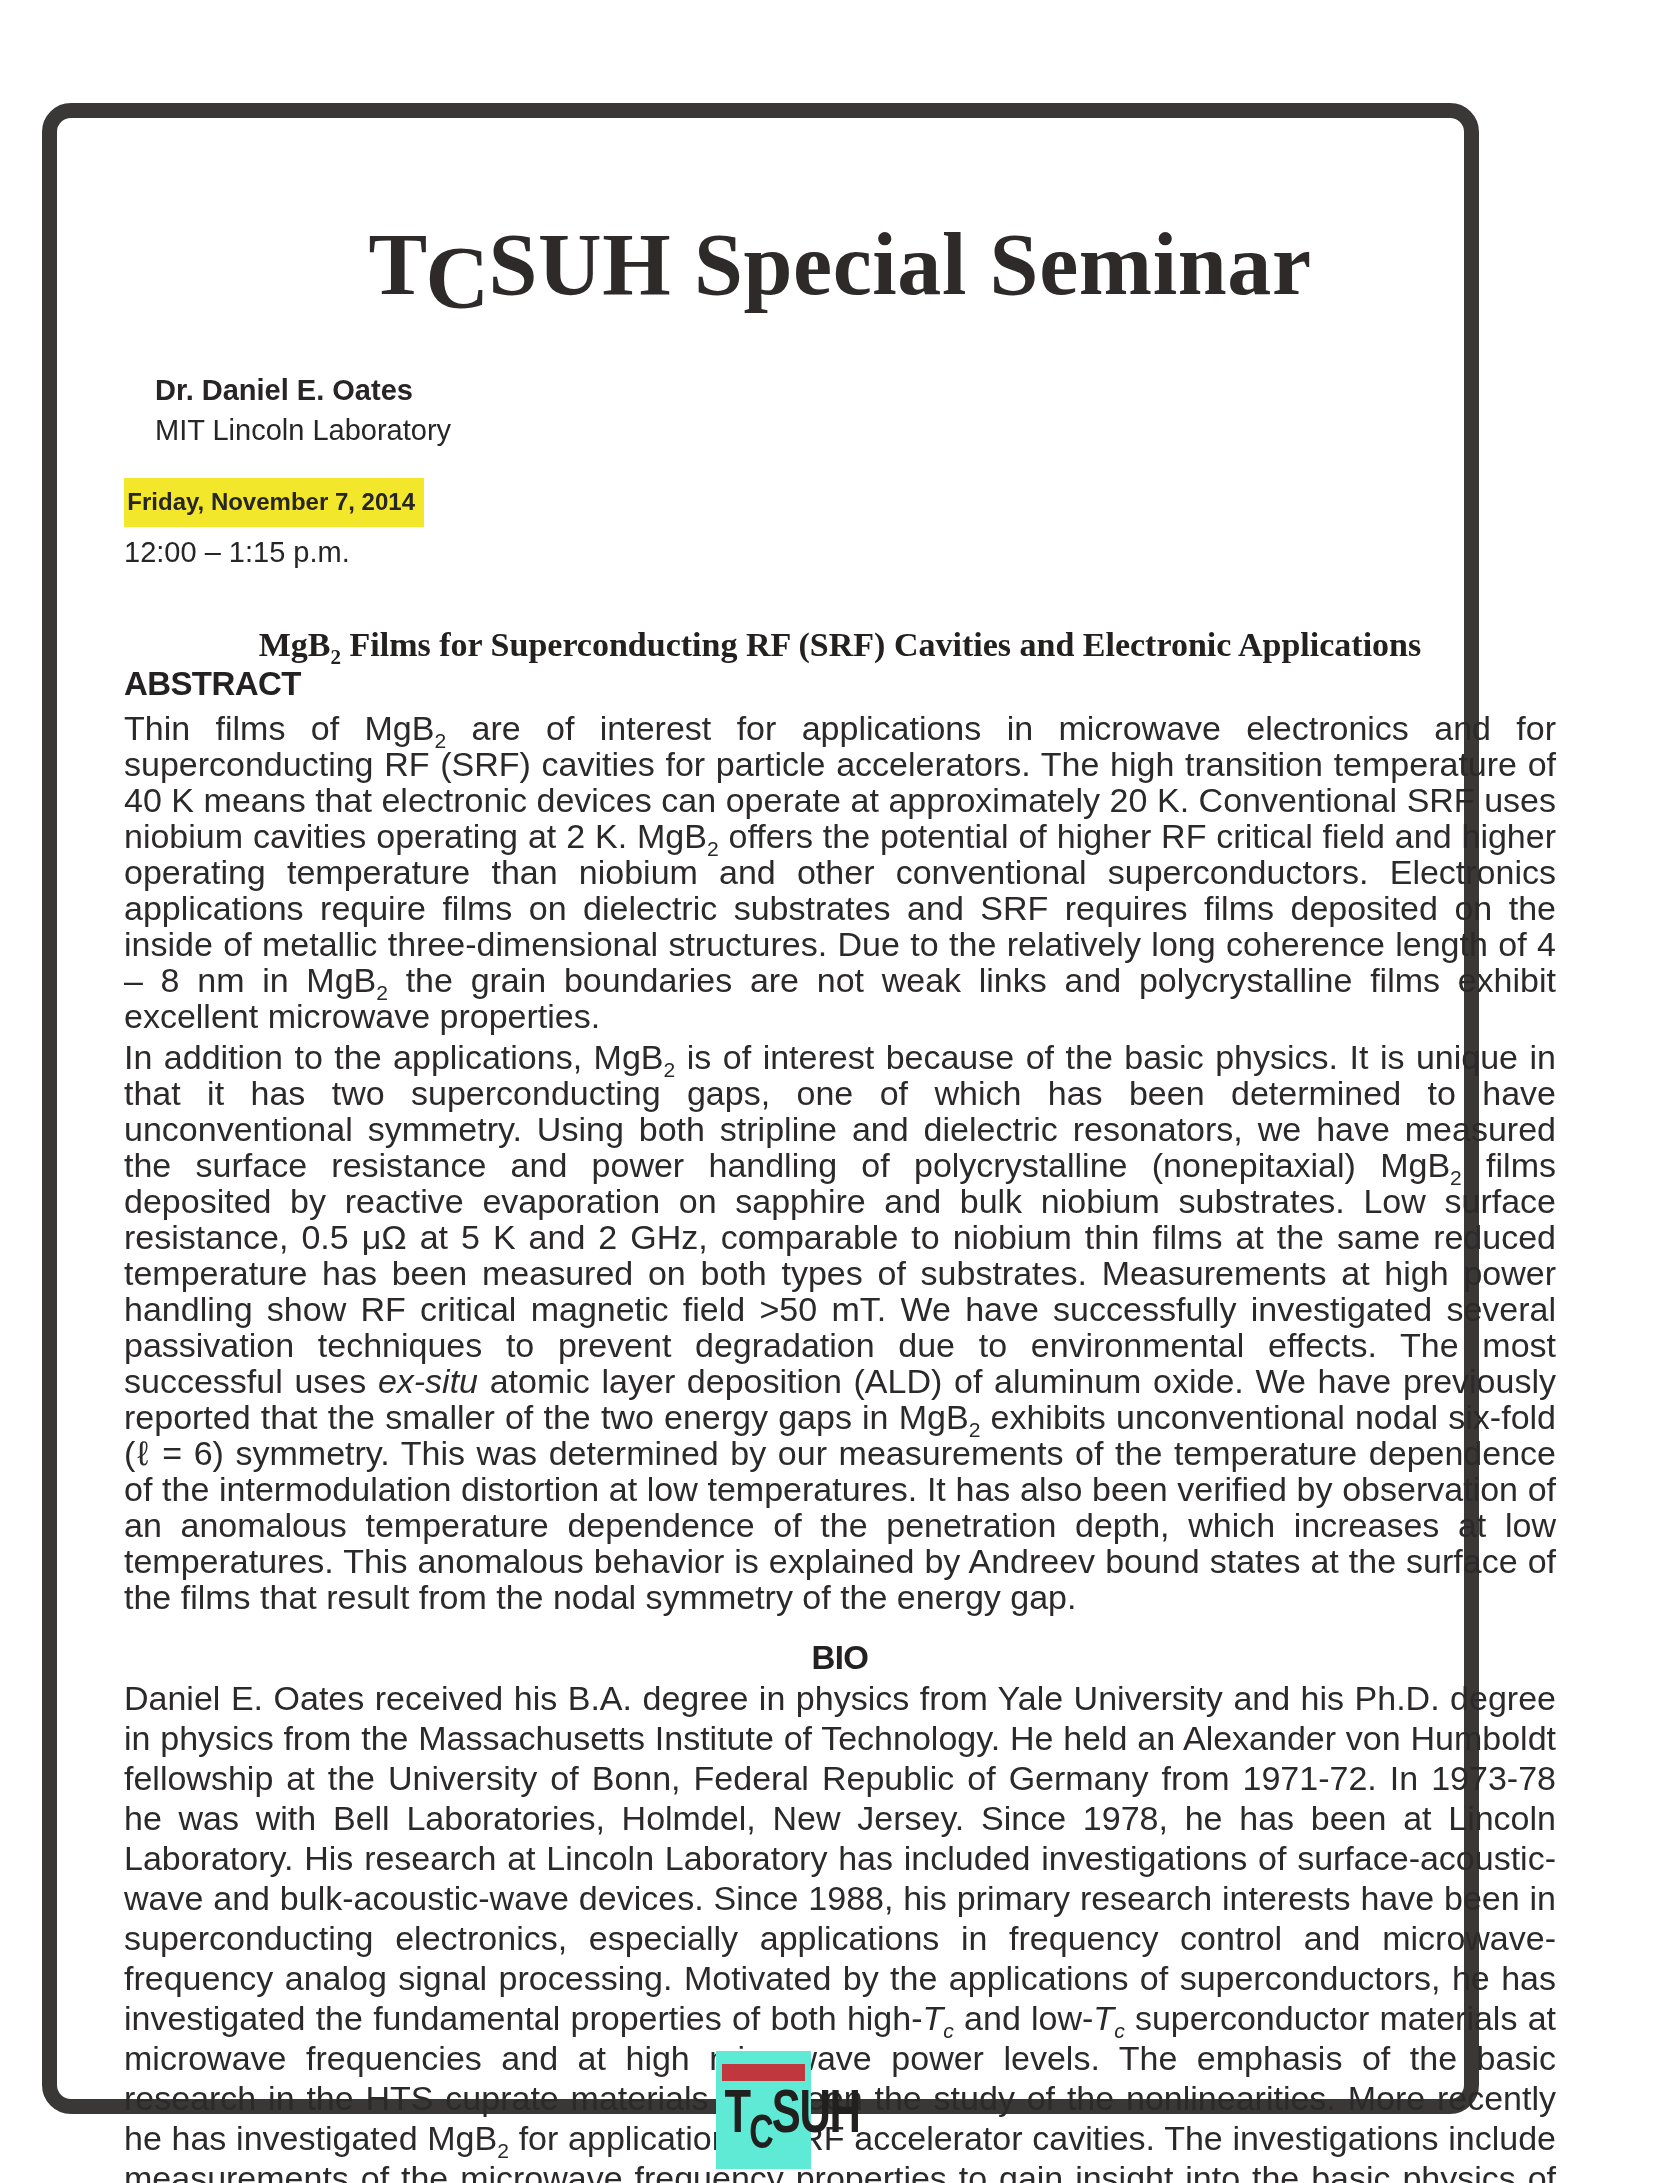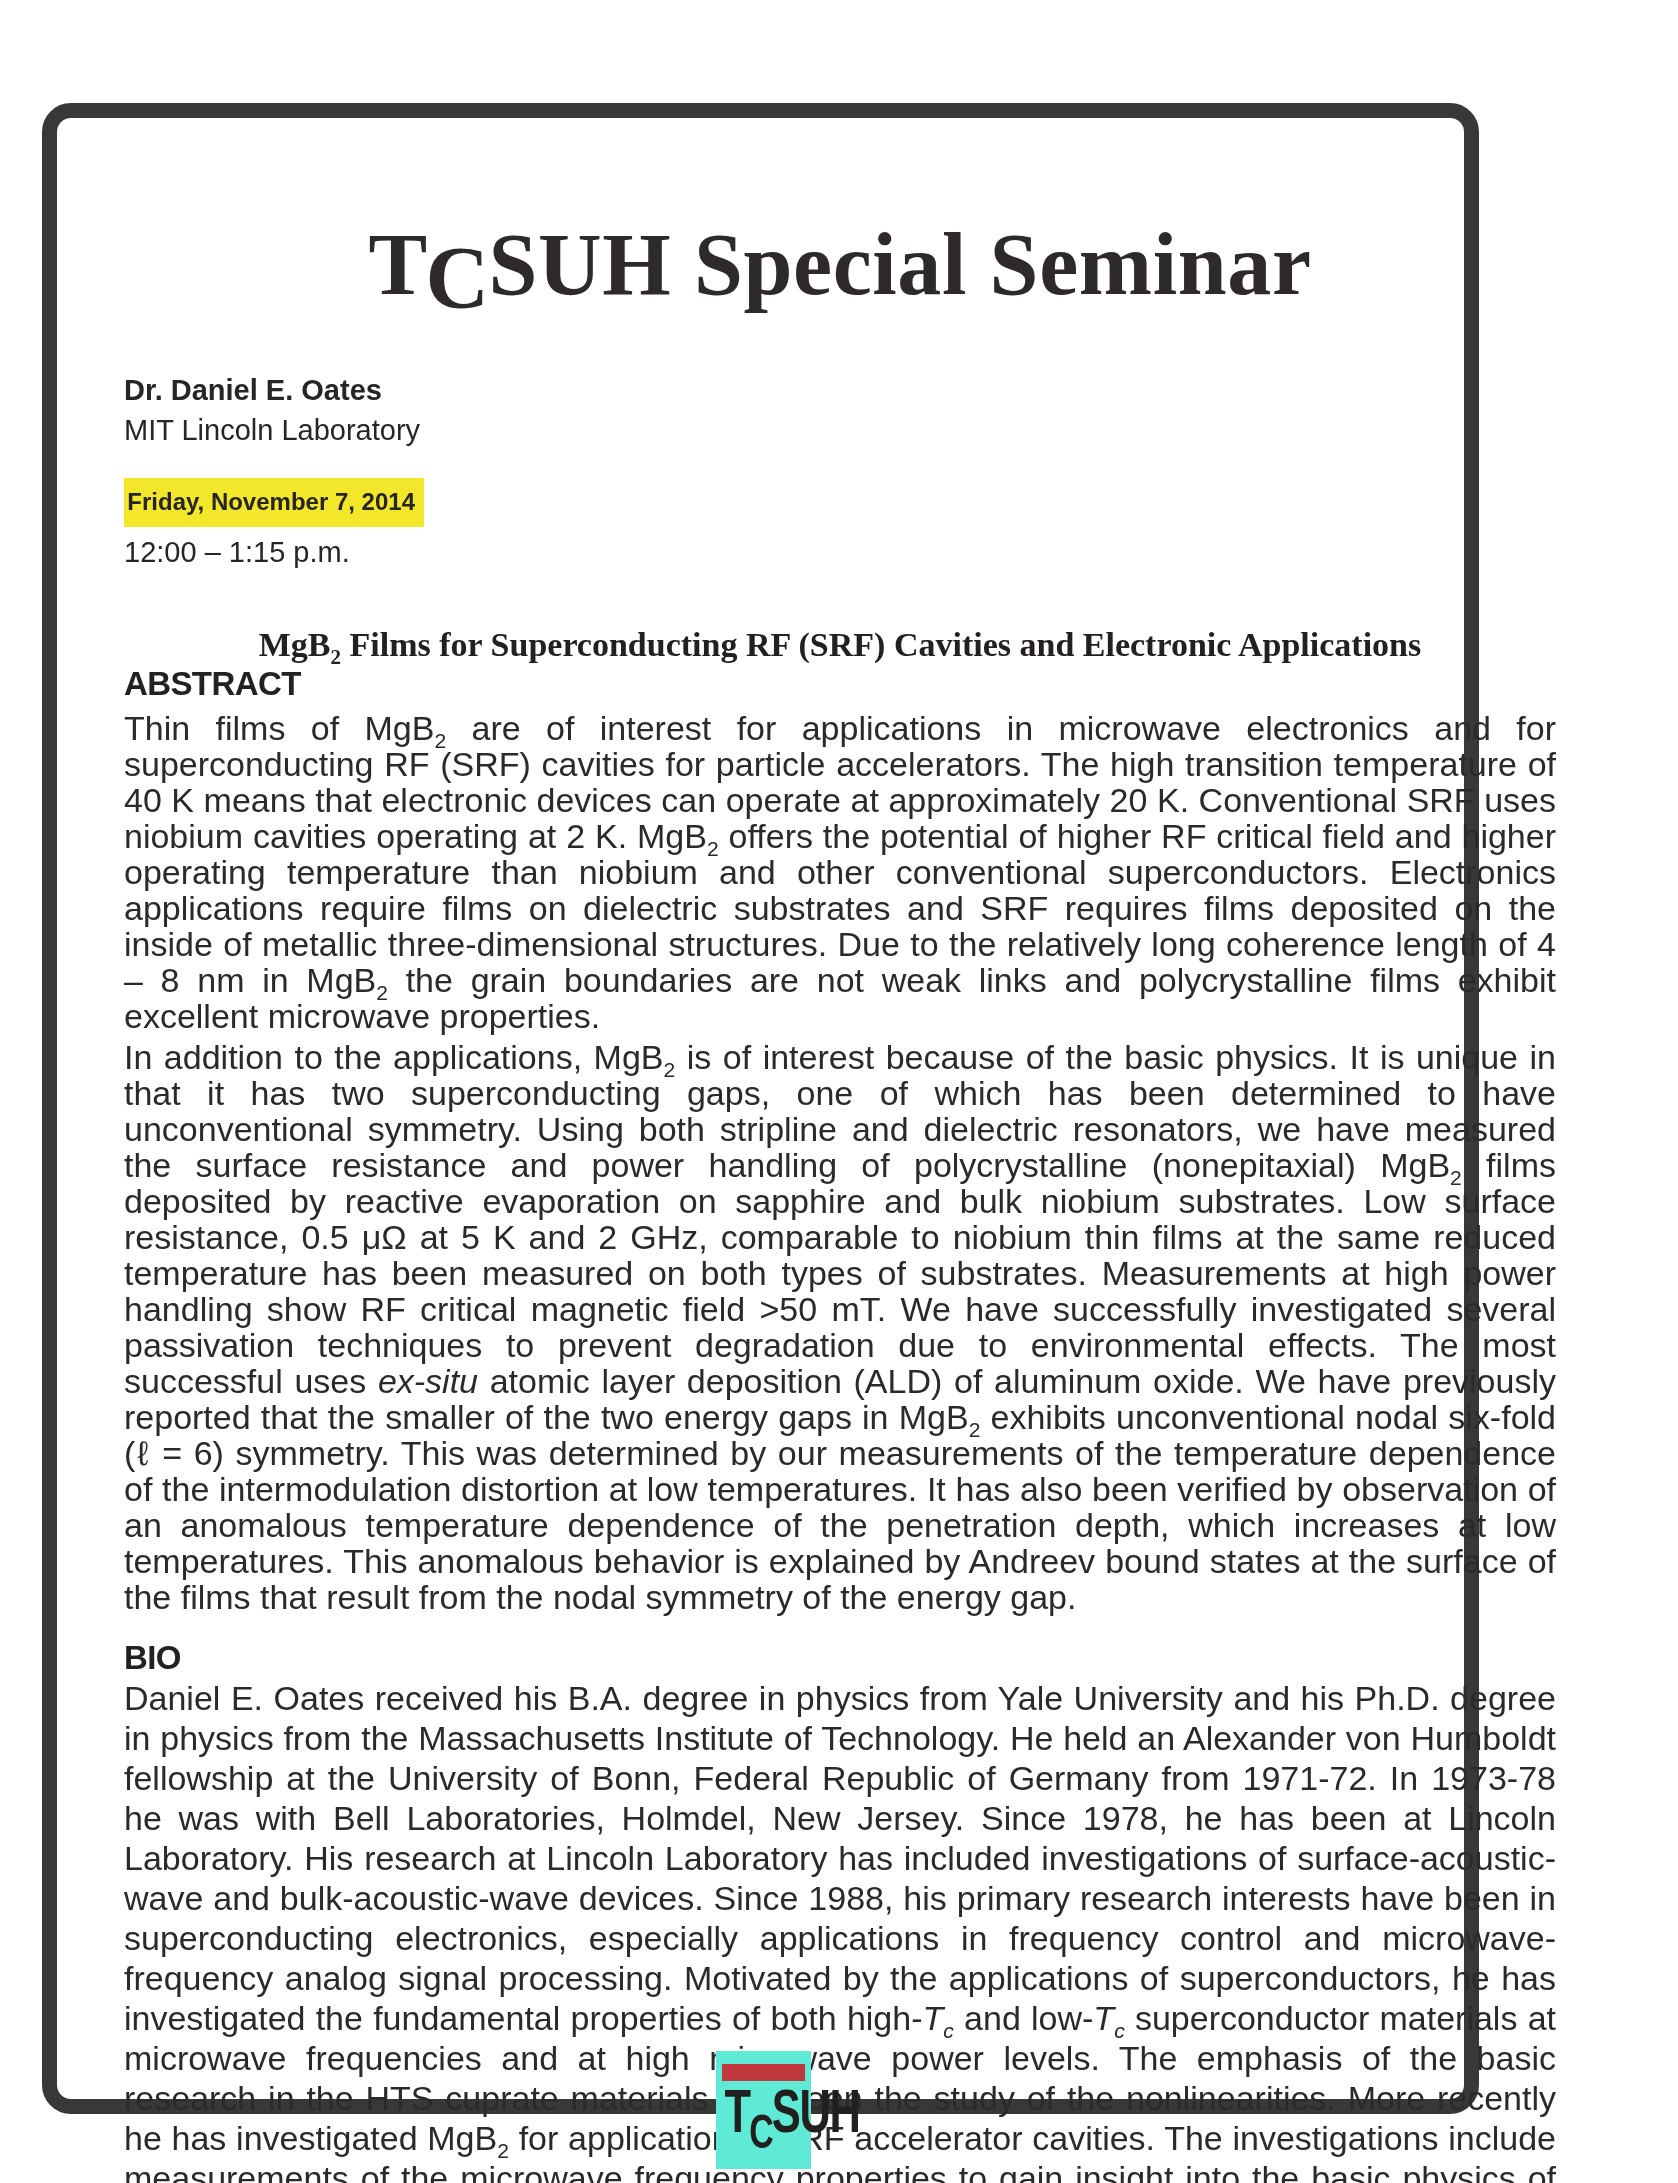--- a/index.html
+++ b/index.html
@@ -29,21 +29,21 @@
     text-align:center;
     font-family:"Liberation Serif", serif;
     font-weight:bold;
     font-size:88px;
     line-height:1.0;
     color:#2e2a2a;
     letter-spacing:0.6px;
     white-space:nowrap;
   }
   .title-c { display:inline-block; position:relative; top:0.15em; margin:0 -1.1px 0 -2.2px; }
-  .speaker { margin-top:61px; font-size:29px; line-height:40px; }
+  .speaker { margin-top:61px; font-size:29px; line-height:40px;margin-left:31px; }
   .speaker-name { font-weight:bold; }
   .date-row { margin-top:28px; line-height:49px; }
   .date-highlight {
     display:inline-block;
     background:#f2e72b;
     font-weight:bold;
     font-size:24px;
     line-height:40px;
     padding:4.4px 9px 4.4px 3.3px;
   }
@@ -65,21 +65,21 @@
     color:#232121;
   }
   .body-para {
     text-align:justify;
     font-size:34px;
     color:#2b2929;
   }
   .abstract-para { line-height:36px; }
   .abstract-para.first { margin-top:6.7px; }
   .abstract-para.second { margin-top:5px; }
-  .bio-heading { margin-top:23px; }
+  .bio-heading { margin-top:23px;text-align:center; }
   .bio-para { margin-top:1.1px; line-height:40px; }
   sub { font-size:0.62em; line-height:0; }
   .footer-note {
     margin-top:15.5px;
     text-align:center;
     font-style:italic;
     font-size:24px;
     line-height:31px;
     color:#2b2929;
   }

